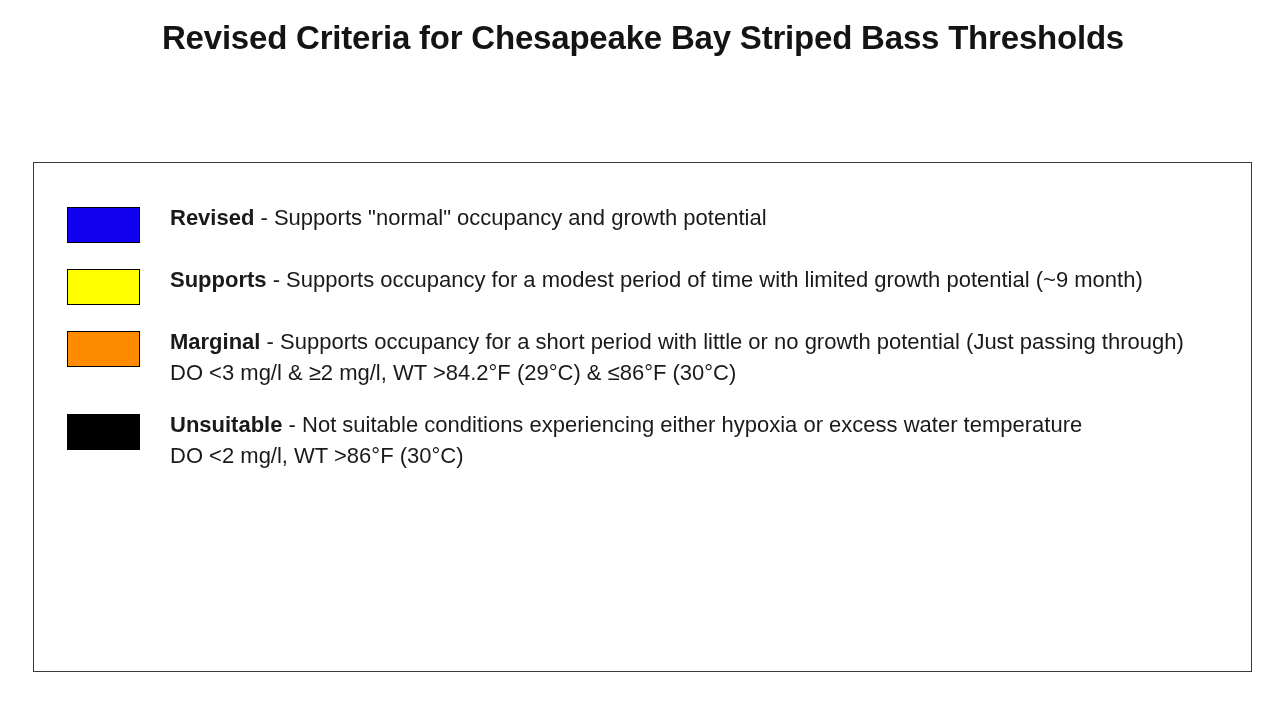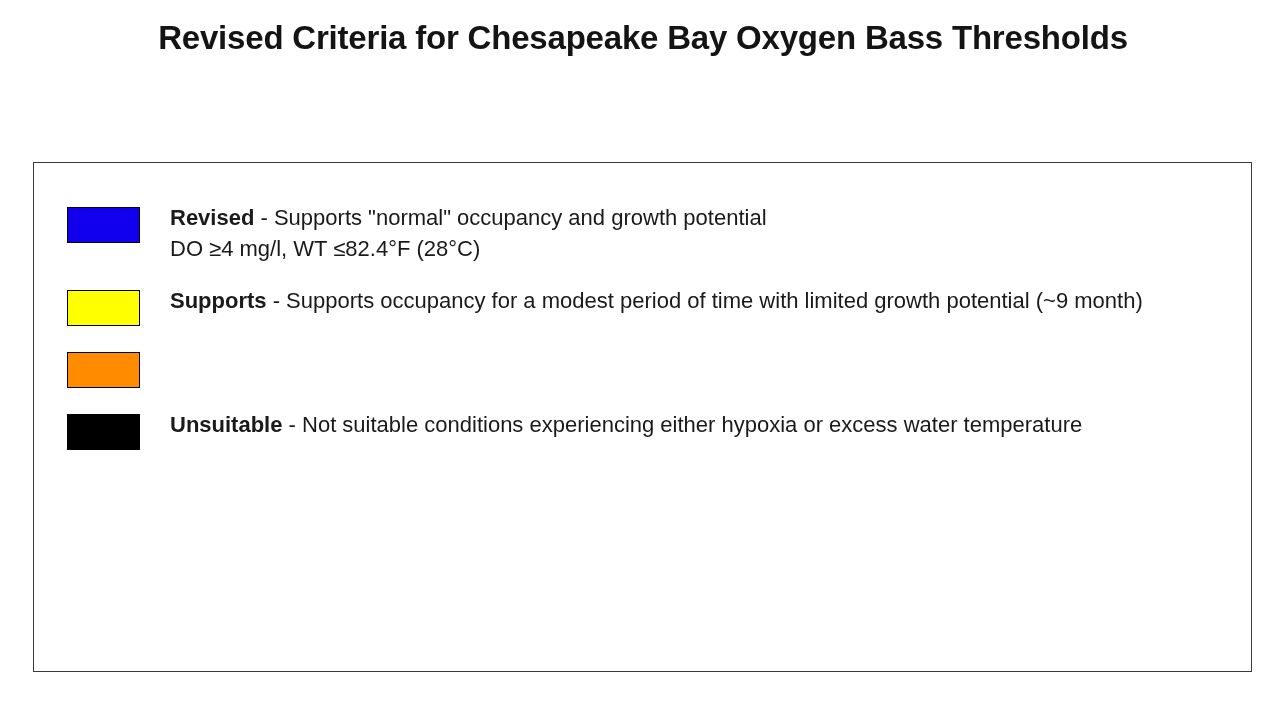--- a/index.html
+++ b/index.html
@@ -77,48 +77,52 @@
     font-weight: normal;
     display: block;
   }
 </style>
 </head>
 <body>
 
 <div class="slide">
 
   <div class="title">
-    <span class="title-line">Revised Criteria for Chesapeake Bay Oxygen Bass Thresholds</span>
+    <span class="title-line">Revised Criteria for Chesapeake Bay Striped Bass Thresholds</span>
   </div>
 
   <div class="legend-box">
     <div class="legend-list">
 
       <div class="legend-row">
         <div class="swatch" style="background:#1100ee"></div>
         <div class="entry-text">
           <span class="entry-name">Revised</span><span class="entry-desc"> - Supports "normal" occupancy and growth potential</span>
-          <span class="entry-detail">DO ≥4 mg/l, WT ≤82.4°F (28°C)</span>
         </div>
       </div>
 
       <div class="legend-row">
         <div class="swatch" style="background:#ffff00"></div>
         <div class="entry-text">
           <span class="entry-name">Supports</span><span class="entry-desc"> - Supports occupancy for a modest period of time with limited growth potential (~9 month)</span>
         </div>
       </div>
 
       <div class="legend-row">
         <div class="swatch" style="background:#ff8c00"></div>
+        <div class="entry-text">
+          <span class="entry-name">Marginal</span><span class="entry-desc"> - Supports occupancy for a short period with little or no growth potential (Just passing through)</span>
+          <span class="entry-detail">DO &lt;3 mg/l &amp; ≥2 mg/l, WT &gt;84.2°F (29°C) &amp; ≤86°F (30°C)</span>
+        </div>
       </div>
 
       <div class="legend-row">
         <div class="swatch" style="background:#000000"></div>
         <div class="entry-text">
           <span class="entry-name">Unsuitable</span><span class="entry-desc"> - Not suitable conditions experiencing either hypoxia or excess water temperature</span>
+          <span class="entry-detail">DO &lt;2 mg/l, WT &gt;86°F (30°C)</span>
         </div>
       </div>
 
     </div>
   </div>
 
 </div>
 
 </body></html>

